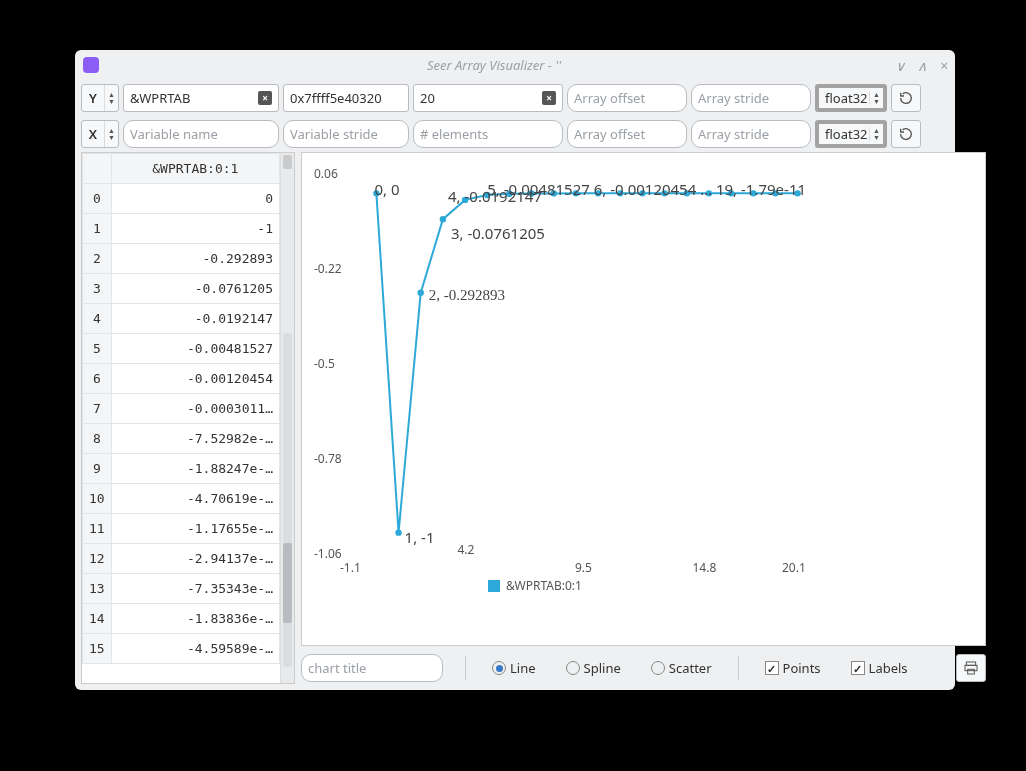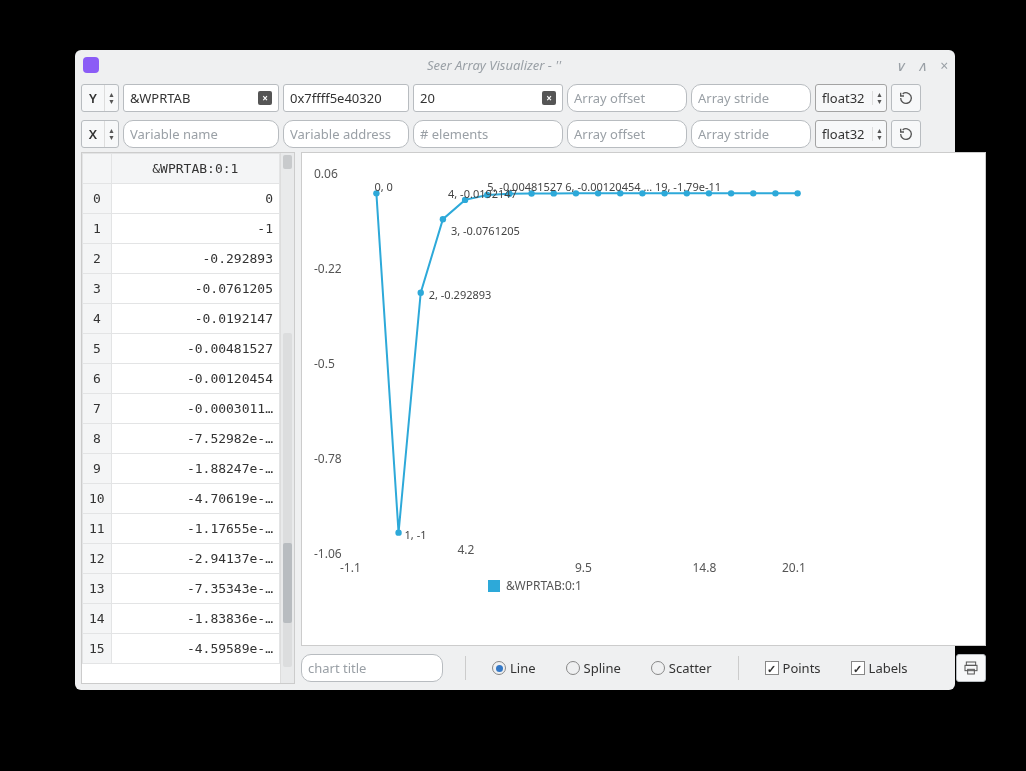--- a/index.html
+++ b/index.html
@@ -71,21 +71,21 @@
   .field .clear {
     margin-left: auto;
     width: 14px; height: 14px;
     background: #555; color: #fff;
     border-radius: 2px;
     font-size: 10px; line-height: 14px; text-align: center;
     font-weight: bold;
   }
   .dtype {
     height: 28px; width: 72px;
-    border: 1px solid #a3a3a3;
+    border: 4px solid #a3a3a3;
     border-radius: 3px;
     background: #f7f8f9;
     display: flex; align-items: center;
     padding-left: 6px; color: #333;
     font-size: 13px;
   }
   .dtype .spin { margin-left: auto; }
   .sq-btn {
     height: 28px; width: 30px;
     border: 1px solid #b8bcc0;
@@ -185,21 +185,21 @@
     display:flex; align-items:center; justify-content:center;
     font-size:11px; color:#333; font-weight:bold;
   }
   .sep { width:1px; height:24px; background:#ccc; }
   .legend {
     position:absolute; left: 186px; top: 424px;
     display:flex; align-items:center; gap:6px; color:#555; font-size:12px;
   }
   .legend .sw { width:12px; height:12px; background:#2da9d9; }
   .axis-tick { position:absolute; color:#555; font-size:12px; }
-  .data-label { position:absolute; color:#444; font-size:11px; white-space:nowrap; }
+  .data-label { position:absolute; color:#444; font-size:15px; white-space:nowrap; }
 </style>
 </head>
 <body>
 
 <div class="window">
   <div class="titlebar">
     <div class="app-icon"></div>
     <div class="title">Seer Array Visualizer - ''</div>
     <div class="winbtn">∨</div>
     <div class="winbtn">∧</div>
@@ -241,21 +241,21 @@
 
   <div class="toolbar">
     <div class="axis-select">
       <span>X</span>
       <div class="spin">▲<br>▼</div>
     </div>
     <div class="field placeholder" style="width:156px">
       <span>Variable name</span>
     </div>
     <div class="field placeholder" style="width:126px">
-      <span>Variable address</span>
+      <span>Variable stride</span>
     </div>
     <div class="field placeholder" style="width:150px">
       <span># elements</span>
     </div>
     <div class="field placeholder" style="width:120px">
       <span>Array offset</span>
     </div>
     <div class="field placeholder" style="width:120px">
       <span>Array stride</span>
     </div>
@@ -389,21 +389,21 @@
           <div class="axis-tick" style="left: 12px; top: 202px;">-0.5</div>
           <div class="axis-tick" style="left: 12px; top: 297px;">-0.78</div>
           <div class="axis-tick" style="left: 12px; top: 392px;">-1.06</div>
           <div class="axis-tick" style="top: 406px; left: 38px;">-1.1</div>
           <div class="axis-tick" style="top: 388px; left: 155.5px;">4.2</div>
           <div class="axis-tick" style="top: 406px; left: 273px;">9.5</div>
           <div class="axis-tick" style="top: 406px; left: 390.5px;">14.8</div>
           <div class="axis-tick" style="top: 406px; left: 480px;">20.1</div>
           <div class="data-label" style="left: 72.3868px; top: 26.3571px;">0, 0</div>
           <div class="data-label" style="left: 102.557px; top: 373.643px;">1, -1</div>
-          <div class="data-label" style="left: 126.726px; top: 133.732px;">2, -0.292893</div>
+          <div class="data-label" style="left: 126.726px; top: 133.732px; font-family: Liberation Serif, serif;">2, -0.292893</div>
           <div class="data-label" style="left: 148.896px; top: 70.1837px;">3, -0.0761205</div>
           <div class="data-label" style="left: 146px; top: 32.8764px;">4, -0.0192147</div>
           <div class="data-label" style="left: 185.236px; top: 26.3571px; max-width: 344.764px; overflow: hidden;">5, -0.00481527 6, -0.00120454 … 19, -1.79e-11</div>
         </div>
       <div class="bottom-bar">
         <div class="field placeholder" style="width:142px">
           <span>chart title</span>
         </div>
         <div class="sep"></div>
         <label class="radio">

